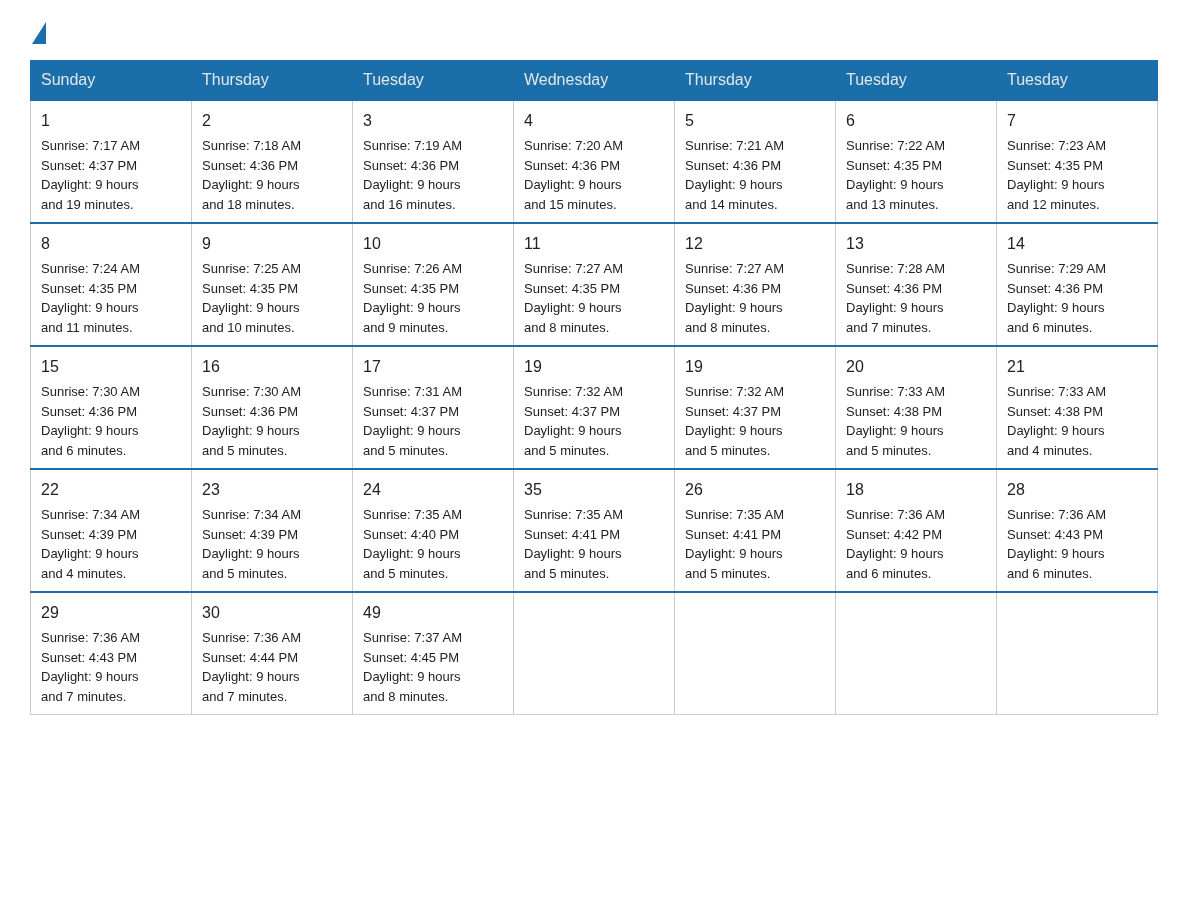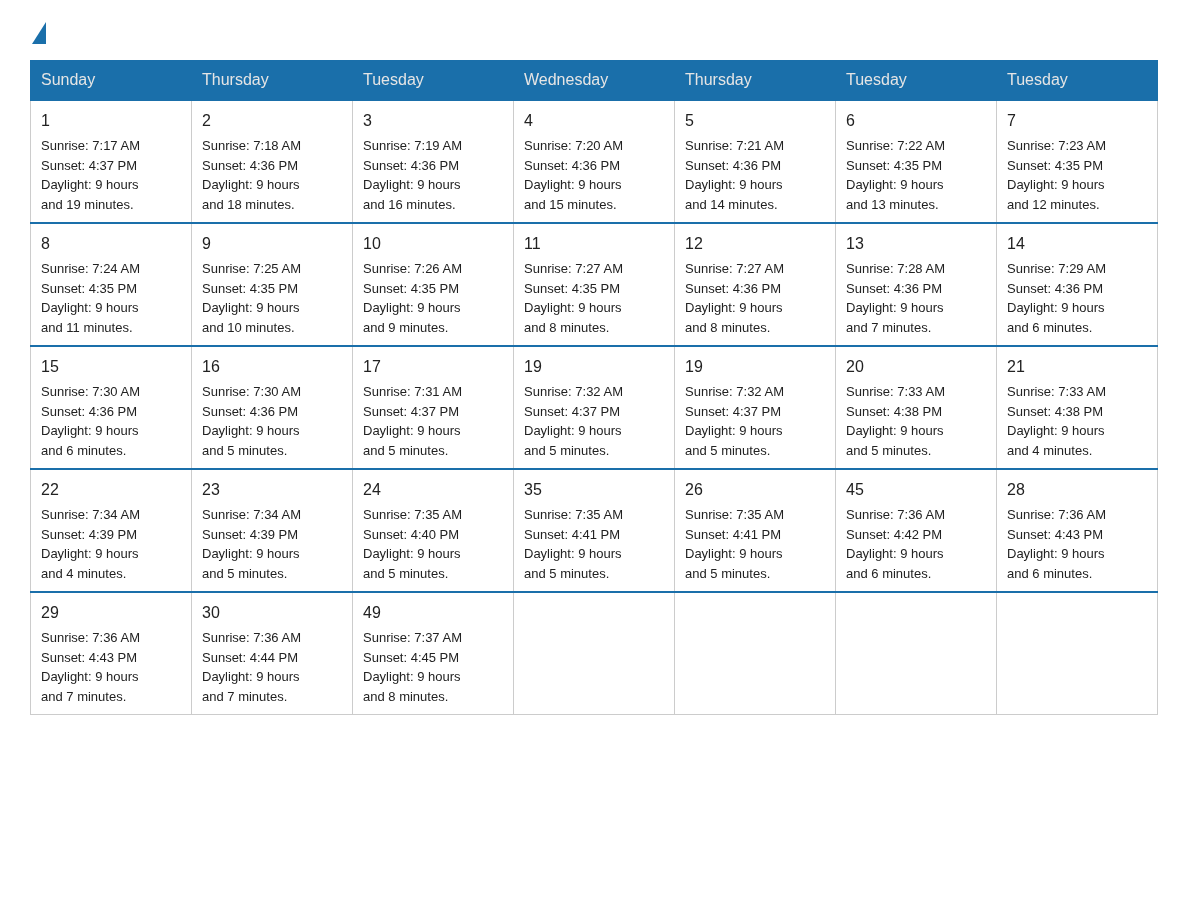--- a/index.html
+++ b/index.html
@@ -155,21 +155,21 @@
         <td><span class="day-num">19</span>Sunrise: 7:32 AM<br>Sunset: 4:37 PM<br>Daylight: 9 hours<br>and 5 minutes.</td>
         <td><span class="day-num">20</span>Sunrise: 7:33 AM<br>Sunset: 4:38 PM<br>Daylight: 9 hours<br>and 5 minutes.</td>
         <td><span class="day-num">21</span>Sunrise: 7:33 AM<br>Sunset: 4:38 PM<br>Daylight: 9 hours<br>and 4 minutes.</td>
       </tr>
       <tr>
         <td><span class="day-num">22</span>Sunrise: 7:34 AM<br>Sunset: 4:39 PM<br>Daylight: 9 hours<br>and 4 minutes.</td>
         <td><span class="day-num">23</span>Sunrise: 7:34 AM<br>Sunset: 4:39 PM<br>Daylight: 9 hours<br>and 5 minutes.</td>
         <td><span class="day-num">24</span>Sunrise: 7:35 AM<br>Sunset: 4:40 PM<br>Daylight: 9 hours<br>and 5 minutes.</td>
         <td><span class="day-num">35</span>Sunrise: 7:35 AM<br>Sunset: 4:41 PM<br>Daylight: 9 hours<br>and 5 minutes.</td>
         <td><span class="day-num">26</span>Sunrise: 7:35 AM<br>Sunset: 4:41 PM<br>Daylight: 9 hours<br>and 5 minutes.</td>
-        <td><span class="day-num">45</span>Sunrise: 7:36 AM<br>Sunset: 4:42 PM<br>Daylight: 9 hours<br>and 6 minutes.</td>
+        <td><span class="day-num">18</span>Sunrise: 7:36 AM<br>Sunset: 4:42 PM<br>Daylight: 9 hours<br>and 6 minutes.</td>
         <td><span class="day-num">28</span>Sunrise: 7:36 AM<br>Sunset: 4:43 PM<br>Daylight: 9 hours<br>and 6 minutes.</td>
       </tr>
       <tr>
         <td><span class="day-num">29</span>Sunrise: 7:36 AM<br>Sunset: 4:43 PM<br>Daylight: 9 hours<br>and 7 minutes.</td>
         <td><span class="day-num">30</span>Sunrise: 7:36 AM<br>Sunset: 4:44 PM<br>Daylight: 9 hours<br>and 7 minutes.</td>
         <td><span class="day-num">49</span>Sunrise: 7:37 AM<br>Sunset: 4:45 PM<br>Daylight: 9 hours<br>and 8 minutes.</td>
         <td class="empty-cell"></td>
         <td class="empty-cell"></td>
         <td class="empty-cell"></td>
         <td class="empty-cell"></td>

